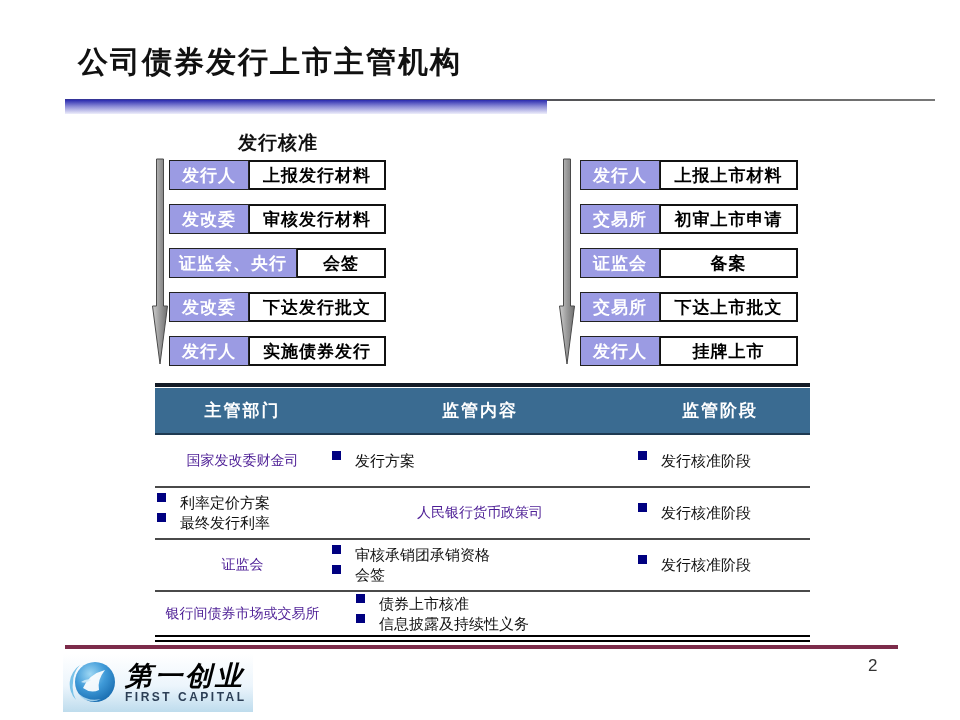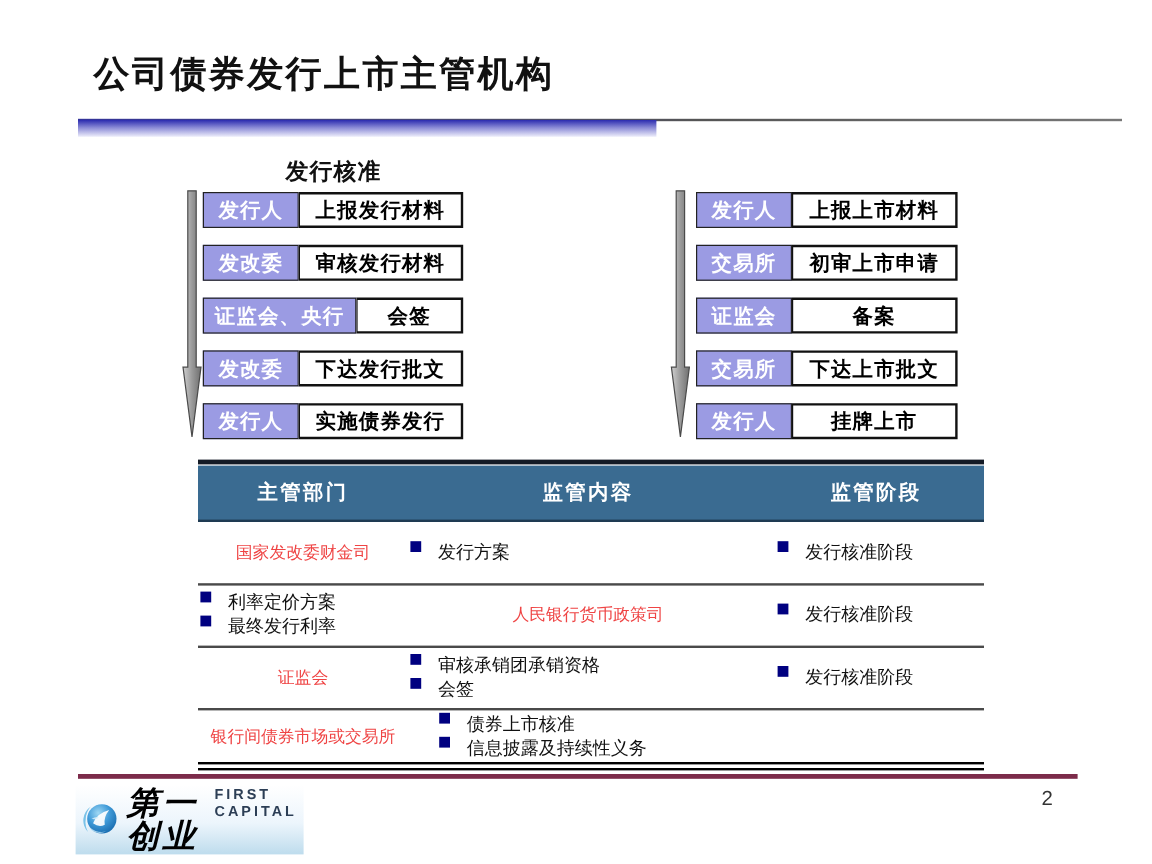--- a/index.html
+++ b/index.html
@@ -40,21 +40,21 @@
     display:flex;align-items:center;justify-content:center;letter-spacing:1px;
   }
   .actor.wide{width:126px;}
   .action{
     flex:1;background:#fff;border:2px solid #111;border-left:1px solid #111;
     color:#000;font-weight:bold;font-size:17px;
     display:flex;align-items:center;justify-content:center;letter-spacing:1px;
   }
   
   .reg-table{
-    position:absolute;left:165px;top:383px;width:655px;
+    position:absolute;left:155px;top:383px;width:655px;
     border-bottom:7px double #000;
   }
   .tband{height:4px;background:var(--band-navy,#141b26);margin-bottom:1px;}
   .thead{
     min-height:47px;box-sizing:border-box;
     background:var(--header-blue,#3a6b91);
     border-bottom:2px solid #1e3a52;
     display:grid;grid-template-columns:175px 300px 180px;
     align-items:center;
   }
@@ -62,39 +62,39 @@
     text-align:center;color:#fff;font-weight:bold;font-size:17px;letter-spacing:2px;
   }
   .trow{
     display:grid;grid-template-columns:175px 300px 180px;
     box-sizing:border-box;border-bottom:2px solid #4a4a4a;
     min-height:52px;
   }
   .trow:first-child{min-height:53px;}
   .trow:last-child{min-height:43px;border-bottom:none;gap:24px;}
   .tcell{display:flex;flex-direction:column;justify-content:center;}
-  .tcell.dept{align-items:center;font-size:14px;color:#ef4444;text-align:right;}
+  .tcell.dept{align-items:center;font-size:14px;color:#4c1d95;text-align:right;}
   .tcell.contents{align-items:flex-start;padding-left:2px;}
   .tcell.stage{align-items:flex-start;padding-left:8px;}
   .bullet-item{display:flex;line-height:20px;font-size:15px;color:#111;}
   .bullet-sq{
     width:9px;height:9px;flex:0 0 auto;background:var(--bullet-navy,#000080);
     margin-right:14px;
   }
   
   .maroon-line{
     position:absolute;left:65px;top:645px;width:833px;height:4px;
     background:var(--maroon,#7c2b4a);
   }
   .logo{
     position:absolute;left:63px;top:654px;width:190px;height:58px;
     background:linear-gradient(to bottom,#ffffff 0%,#ecf5fc 55%,#bedced 100%);
     display:flex;align-items:center;padding-left:6px;box-sizing:border-box;
   }
-  .logo-texts{margin-left:6px;display:flex;}
+  .logo-texts{margin-left:6px;display:flex;flex-direction:column;}
   .logo-cn{
     font-size:27px;font-weight:bold;color:#000;font-style:italic;
     letter-spacing:3px;line-height:28px;
   }
   .logo-en{
     font-family:"Liberation Sans","DejaVu Sans",sans-serif;
     font-size:12px;font-weight:bold;color:#2c3e55;letter-spacing:2.5px;line-height:14px;
   }
   .page-num{
     position:absolute;left:868px;top:656px;font-size:17px;color:#333;

